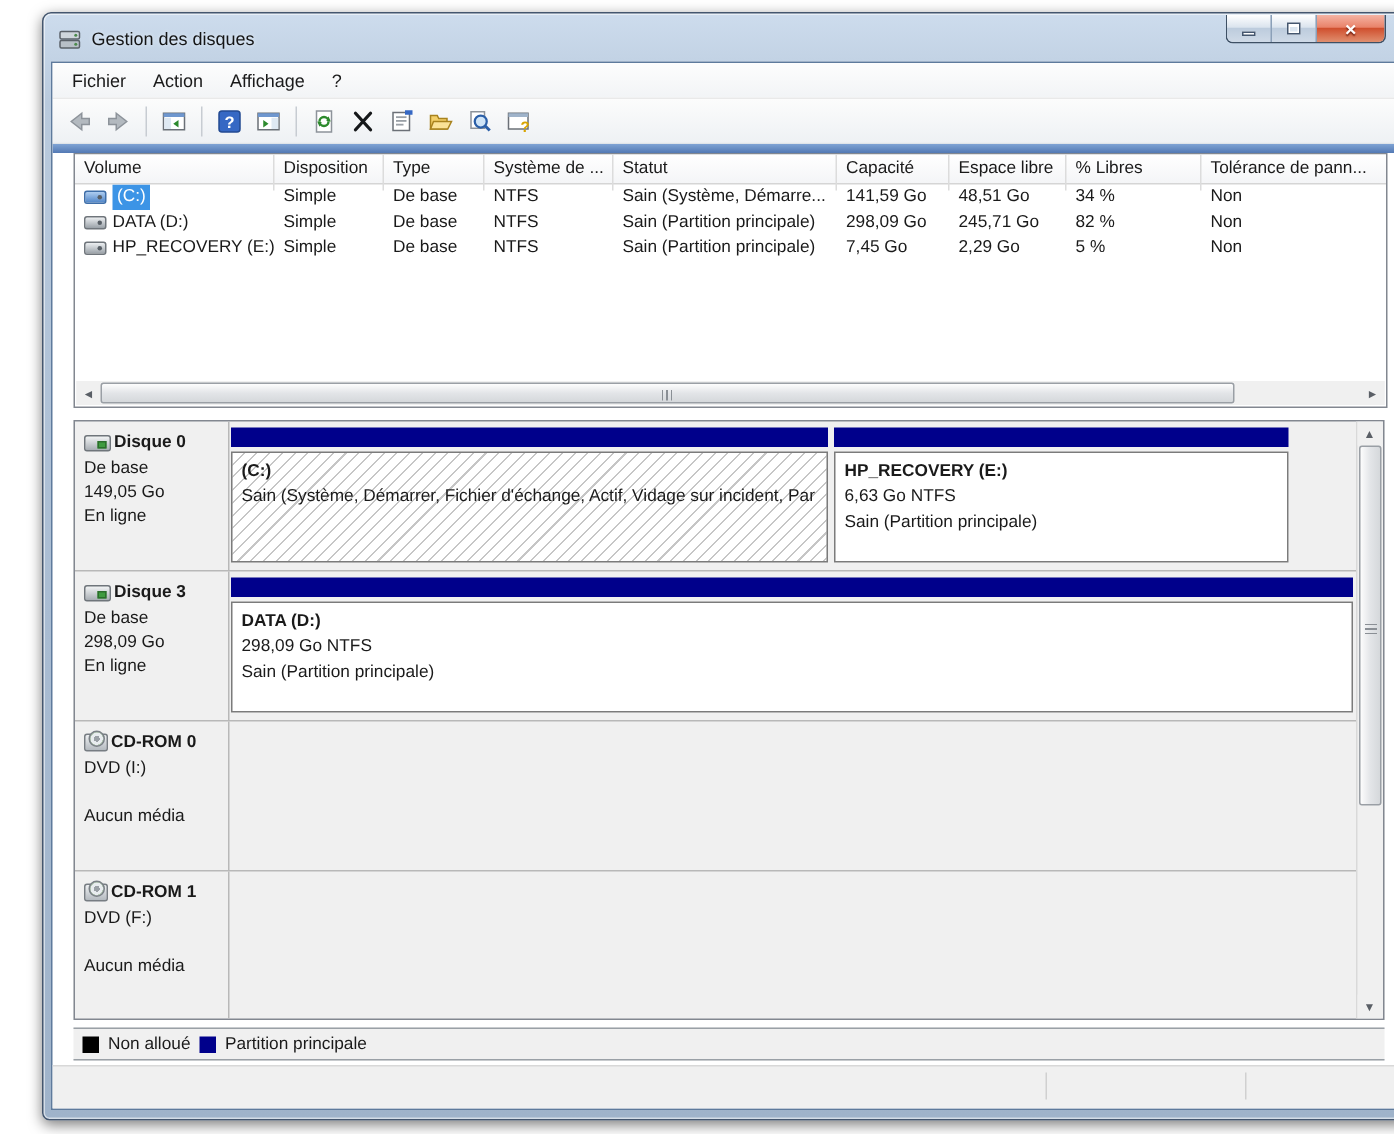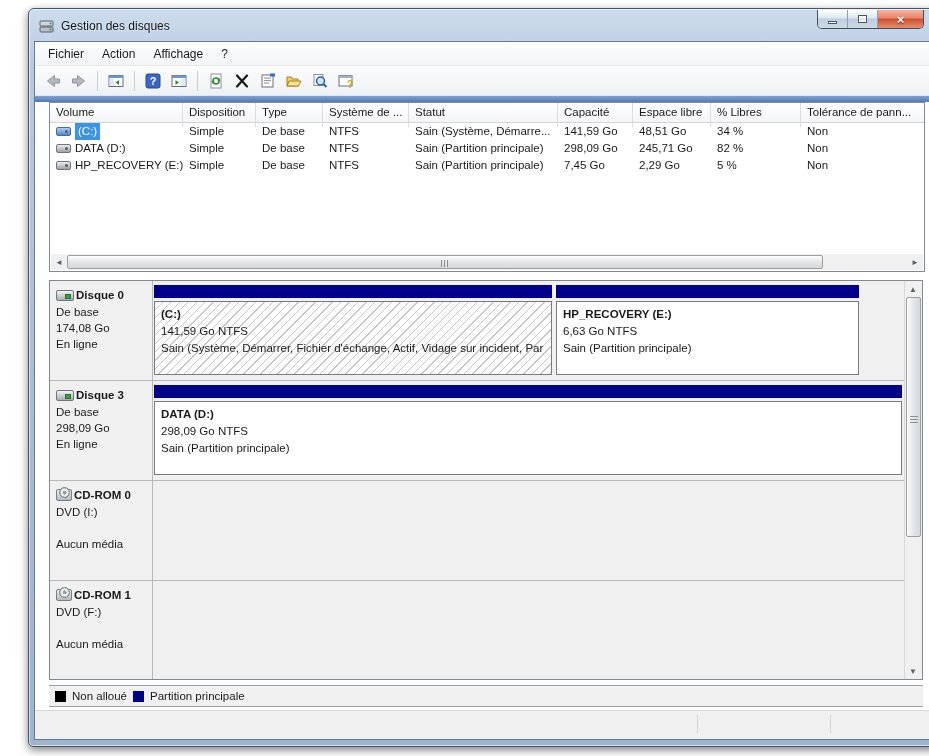--- a/index.html
+++ b/index.html
@@ -292,29 +292,28 @@
 
     <div class="botpane">
 
       <div class="drow">
         <div class="dlabel">
           <div class="dname">
               <span class="hddbig"></span>
               <span>Disque 0</span>
             </div>
           <div class="dline">De base</div>
-          <div class="dline">174,08 Go</div>
+          <div class="dline">149,05 Go</div>
           <div class="dline">En ligne</div>
         </div>
         <div class="dgraph">
           <div class="seg" style="width:398px">
             <div class="pbar"></div>
             <div class="pbox hatch">
               <div class="l1">(C:)</div>
-              <div>141,59 Go NTFS</div>
               <div>Sain (Système, Démarrer, Fichier d'échange, Actif, Vidage sur incident, Par</div>
             </div>
           </div>
           <div class="seg" style="width:303px">
             <div class="pbar"></div>
             <div class="pbox">
               <div class="l1">HP_RECOVERY  (E:)</div>
               <div>6,63 Go NTFS</div>
               <div>Sain (Partition principale)</div>
             </div>

